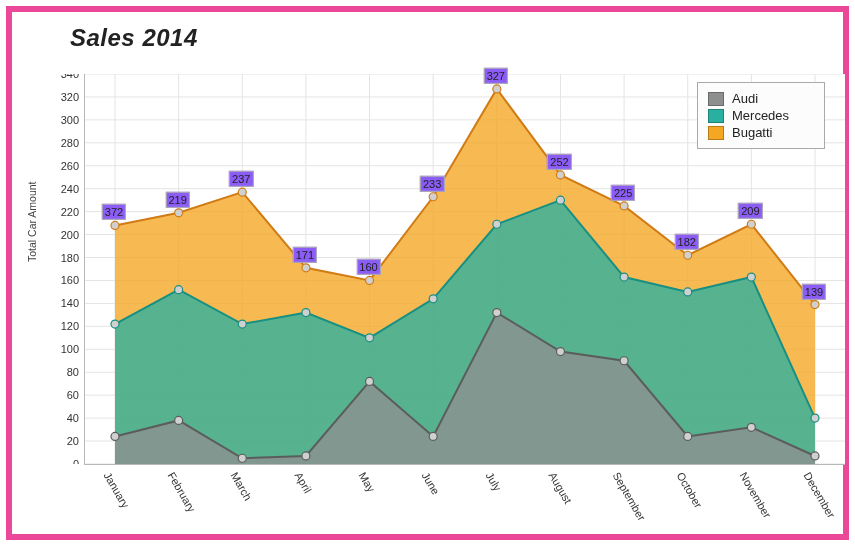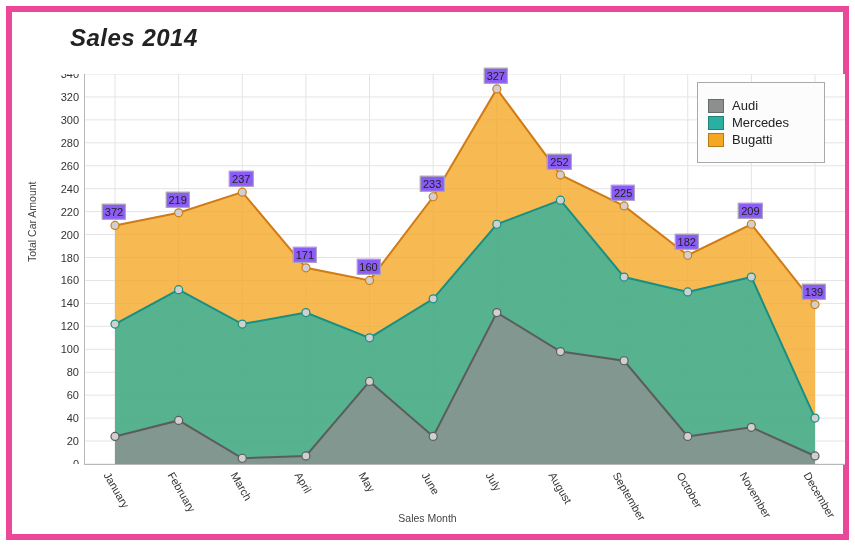--- a/index.html
+++ b/index.html
@@ -65,21 +65,21 @@
     color: #333;
     transform-origin: top left;
     transform: rotate(60deg);
     white-space: nowrap;
   }
   .legend {
     position: absolute;
     right: 18px;
     top: 70px;
     width: 128px;
-    padding: 14px 10px;
+    padding: 7px 10px;
     background: #fcfcfc;
     border: 1px solid #a9a9a9;
     font-size: 13px;
     box-sizing: border-box;
   }
   .legend-row {
     display: flex;
     align-items: center;
     gap: 8px;
     padding: 1px 0;
@@ -215,21 +215,20 @@
       <div class="xtick" style="left: 354.545px; top: 458px;">May</div>
       <div class="xtick" style="left: 418.182px; top: 458px;">June</div>
       <div class="xtick" style="left: 481.818px; top: 458px;">July</div>
       <div class="xtick" style="left: 545.455px; top: 458px;">August</div>
       <div class="xtick" style="left: 609.091px; top: 458px;">September</div>
       <div class="xtick" style="left: 672.727px; top: 458px;">October</div>
       <div class="xtick" style="left: 736.364px; top: 458px;">November</div>
       <div class="xtick" style="left: 800px; top: 458px;">December</div>
     </div>
 
-  <div class="xlabel">Sales Month</div>
 
   <div class="legend">
     <div class="legend-row">
       <div class="swatch" id="sw-audi" style="background: rgb(141, 143, 143);"></div>
       <span>Audi</span>
     </div>
     <div class="legend-row">
       <div class="swatch" id="sw-mercedes" style="background: rgb(41, 176, 160);"></div>
       <span>Mercedes</span>
     </div>

